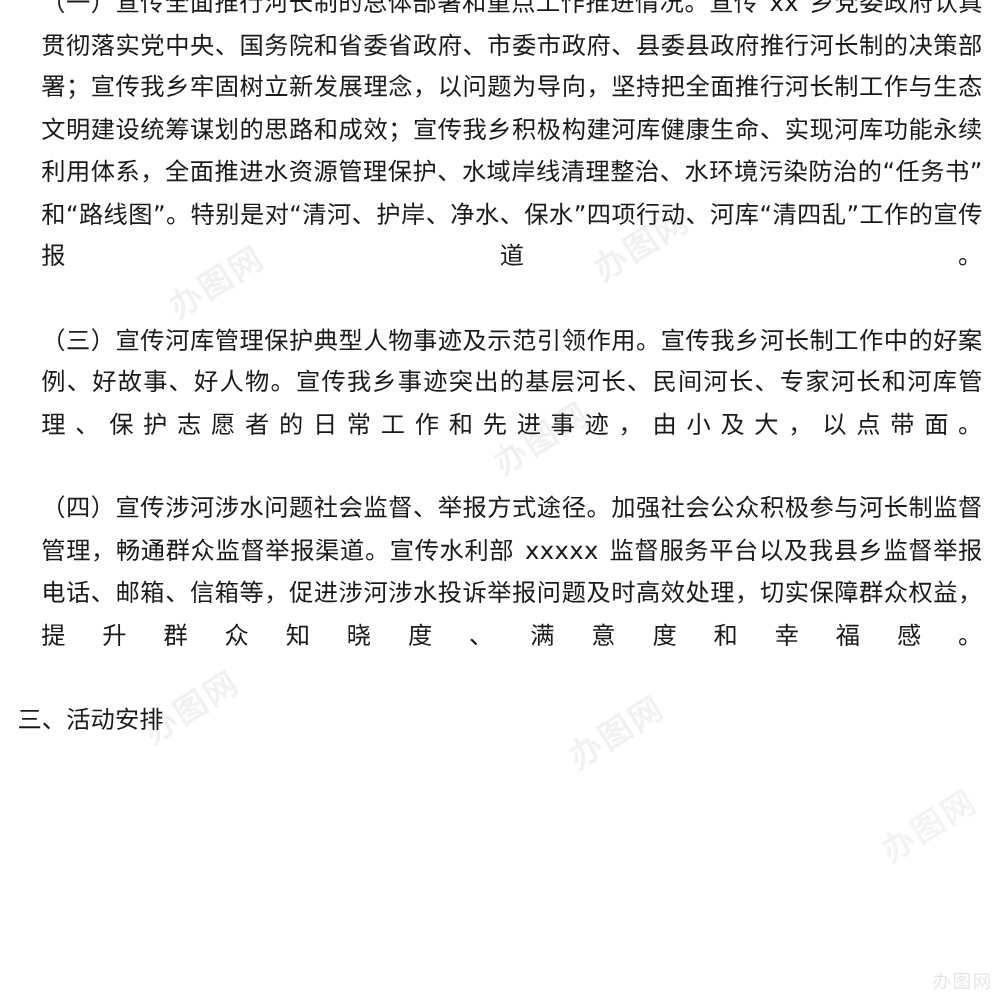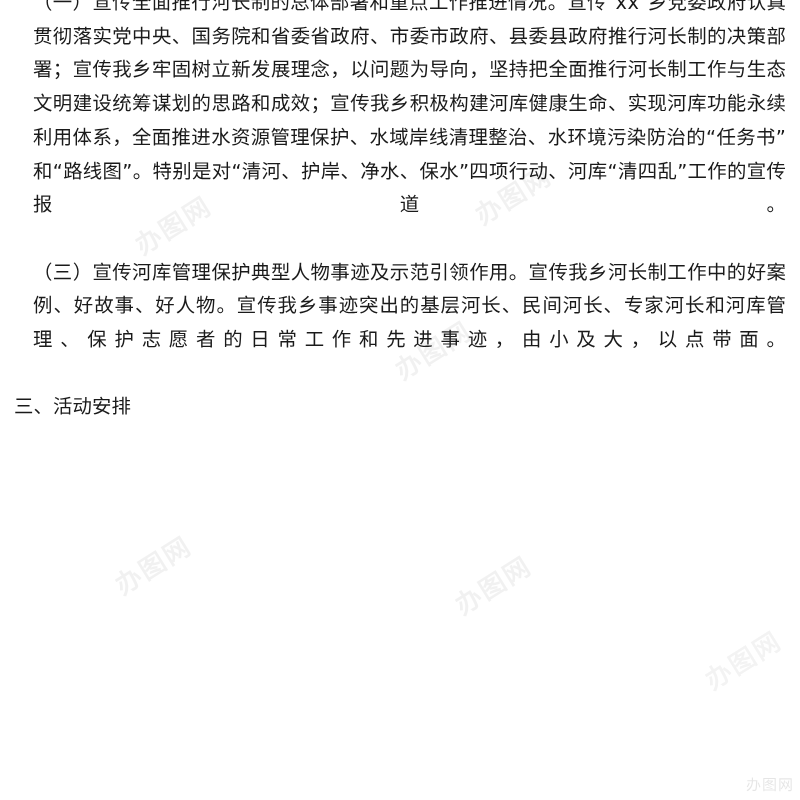--- a/index.html
+++ b/index.html
@@ -113,20 +113,21 @@
   <div class="wm wm-e">办图网</div>
   <div class="wm wm-f">办图网</div>
 
   <div id="doc">
 
     <p class="p-indent j">（一）宣传全面推行河长制的总体部署和重点工作推进情况。宣传 <span class="lat">xx</span> 乡党委政府认真贯彻落实党中央、国务院和省委省政府、市委市政府、县委县政府推行河长制的决策部署；宣传我乡牢固树立新发展理念，以问题为导向，坚持把全面推行河长制工作与生态文明建设统筹谋划的思路和成效；宣传我乡积极构建河库健康生命、实现河库功能永续利用体系，全面推进水资源管理保护、水域岸线清理整治、水环境污染防治的“任务书”和“路线图”。特别是对“清河、护岸、净水、保水”四项行动、河库“清四乱”工作的宣传报道。</p>
 
 
     <p class="p-indent j">（三）宣传河库管理保护典型人物事迹及示范引领作用。宣传我乡河长制工作中的好案例、好故事、好人物。宣传我乡事迹突出的基层河长、民间河长、专家河长和河库管理、保护志愿者的日常工作和先进事迹，由小及大，以点带面。</p>
 
+    <p class="p-indent j">（四）宣传涉河涉水问题社会监督、举报方式途径。加强社会公众积极参与河长制监督管理，畅通群众监督举报渠道。宣传水利部 <span class="lat">xxxxx</span> 监督服务平台以及我县乡监督举报电话、邮箱、信箱等，促进涉河涉水投诉举报问题及时高效处理，切实保障群众权益，提升群众知晓度、满意度和幸福感。</p>
 
     <p class="p-heading">三、活动安排</p>
 
   </div>
 
   <div class="wm-badge">办图网</div>
 
 </div>
 
 </body></html>

